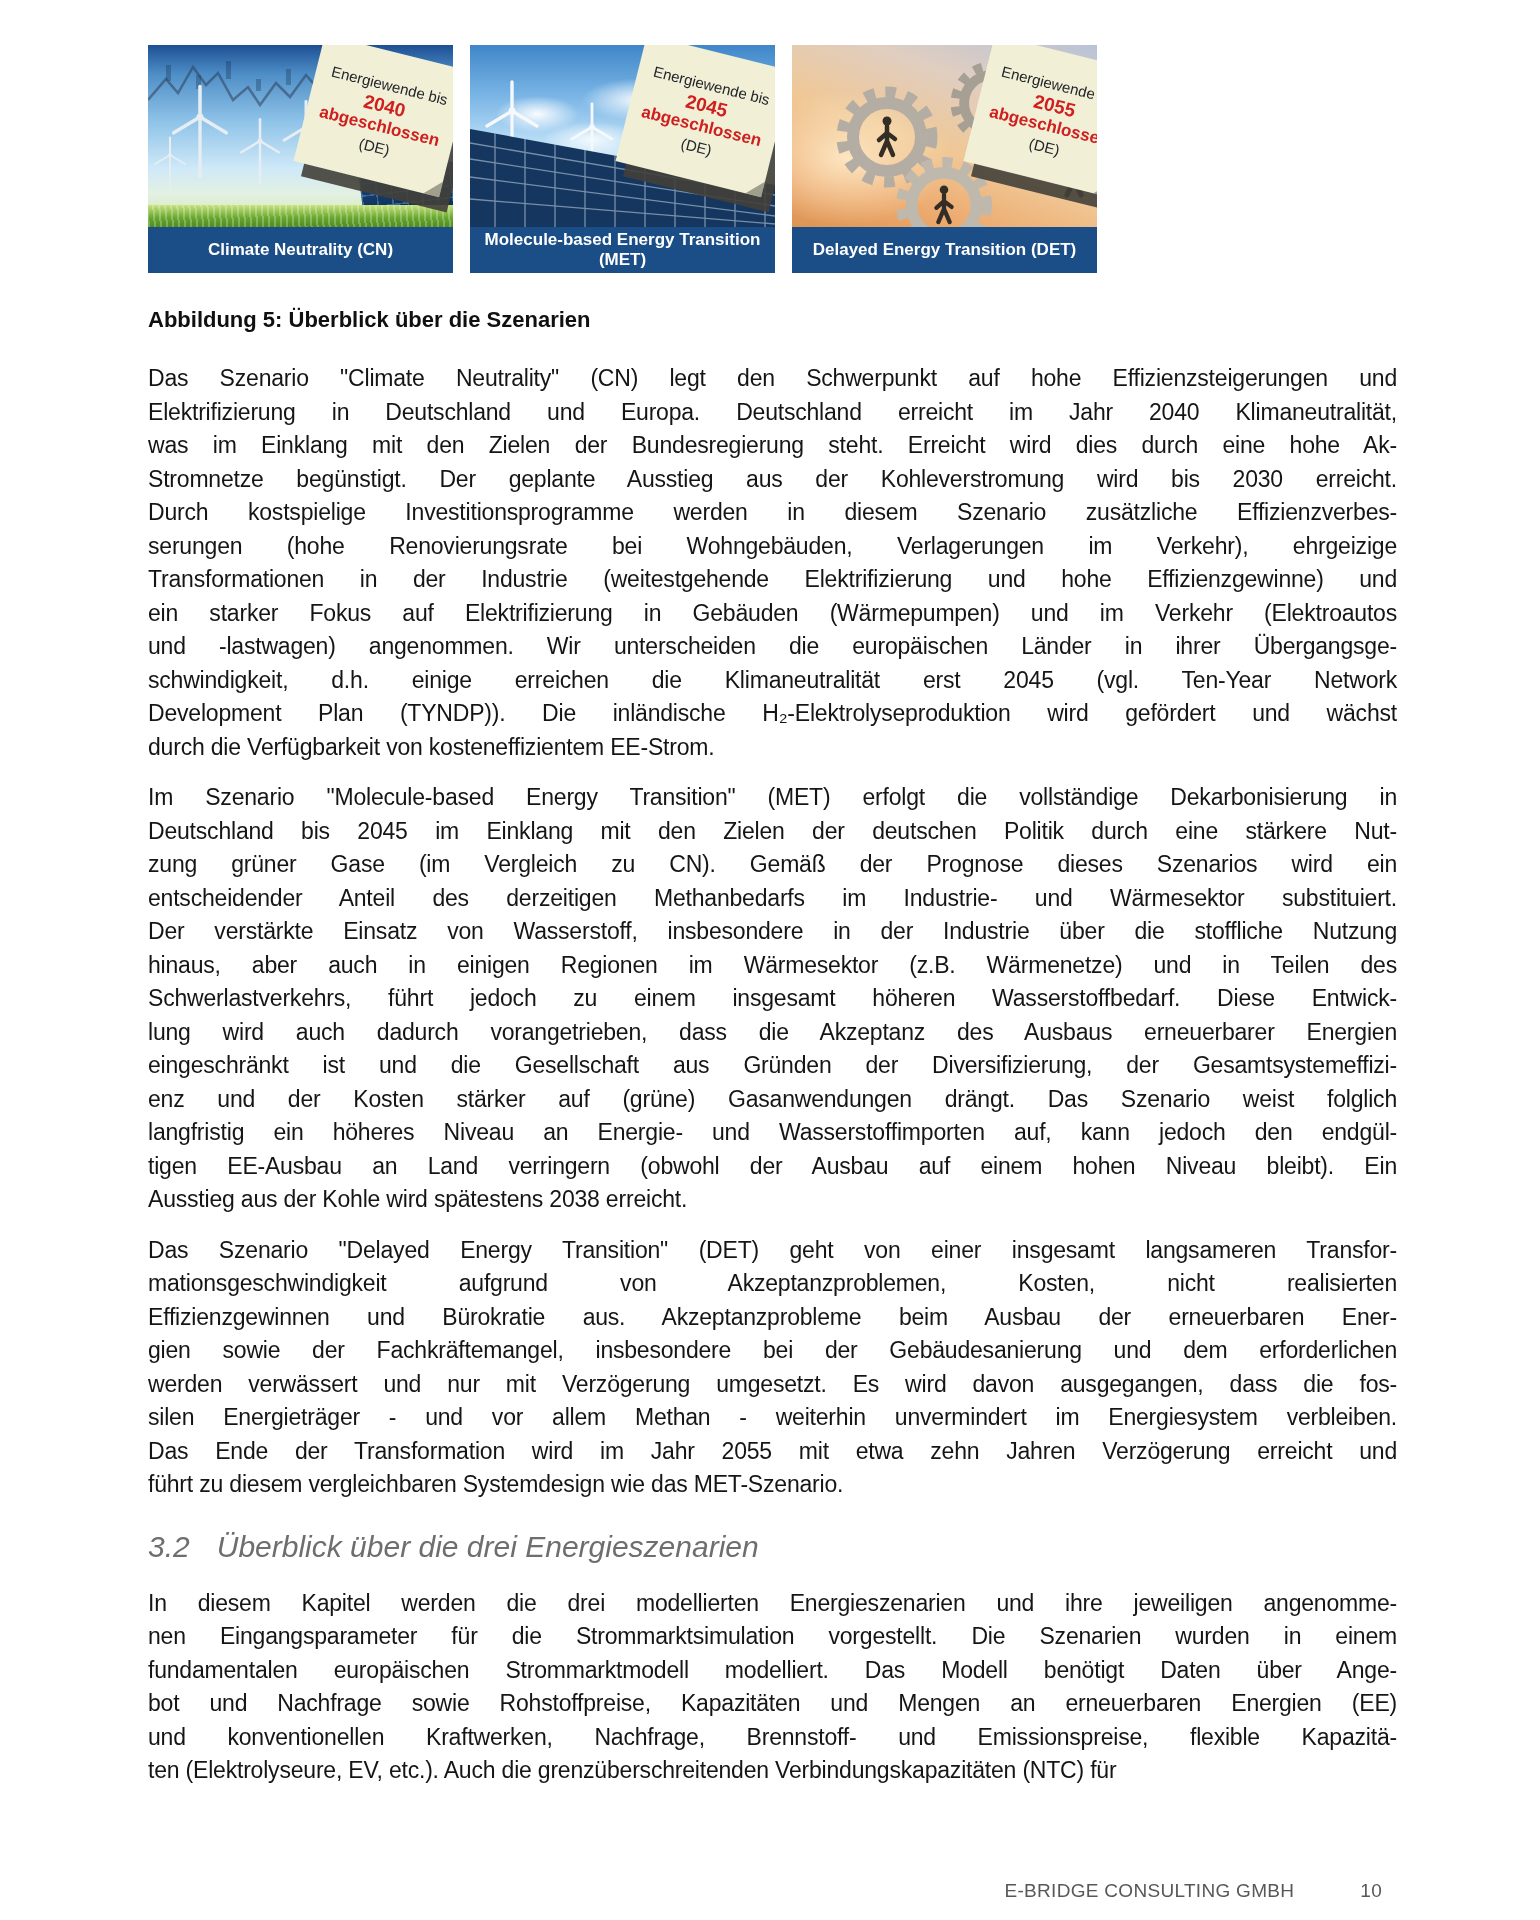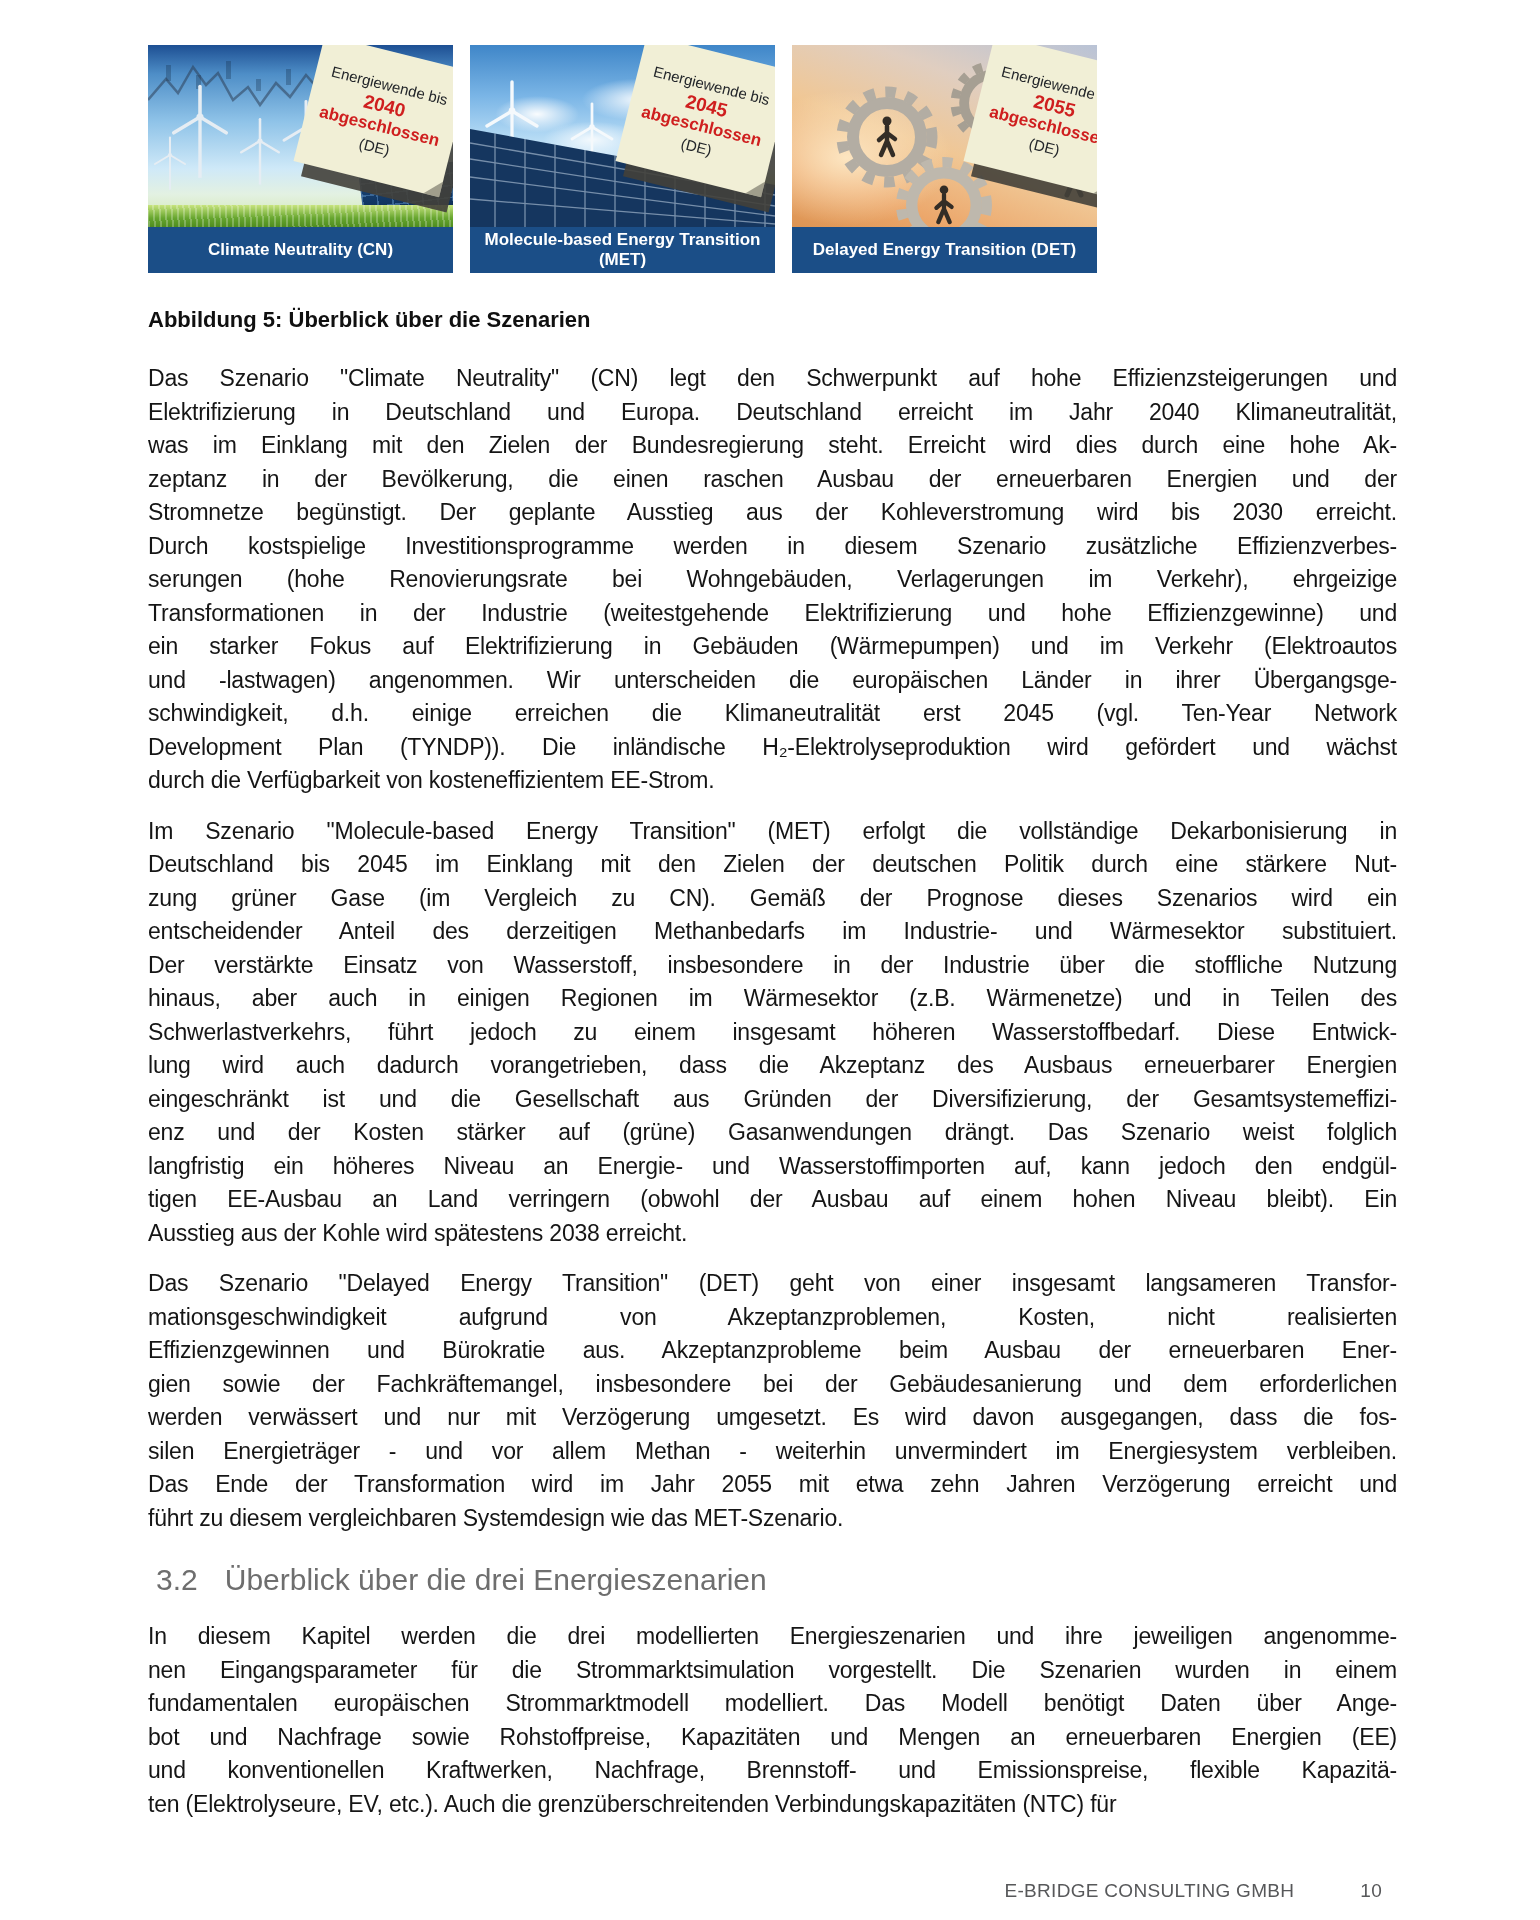--- a/index.html
+++ b/index.html
@@ -48,21 +48,21 @@
              border-bottom:16px solid rgba(62,60,52,.45);border-left:16px solid transparent;}
 
   
   .fig-caption{margin-top:34px;font-weight:bold;font-size:22px;color:#101010;}
   .para{margin-top:17px;width:1249px;}
   .p-first{margin-top:29px;}
   .jline{font-size:23px;line-height:33.5px;color:#151515;text-align:justify;text-align-last:justify;
          letter-spacing:-0.2px;white-space:normal;}
   .jline.jlast{text-align-last:left;}
 
-  .section-h{margin:27px 0 0 8px;font-size:30px;font-weight:400;color:var(--heading-gray,#6e6e6e);line-height:36px;}
+  .section-h{margin:27px 0 0 0;font-size:30px;font-weight:400;color:var(--heading-gray,#6e6e6e);line-height:36px;font-style:italic;}
   .sec-num{margin-right:27px;}
   .para-intro{margin-top:22px;}
 
   
   .footer{position:absolute;right:158px;bottom:18px;display:flex;gap:66px;align-items:center;
           font-size:19px;color:var(--footer-gray,#57585a);letter-spacing:.3px;}
 </style>
 </head>
 <body>
 
@@ -201,21 +201,20 @@
         </figcaption>
       </figure>
     </div>
 
     <div class="fig-caption">Abbildung 5: Überblick über die Szenarien</div>
 
     <div class="para p-first">
         <div class="jline">Das Szenario "Climate Neutrality" (CN) legt den Schwerpunkt auf hohe Effizienzsteigerungen und</div>
         <div class="jline">Elektrifizierung in Deutschland und Europa. Deutschland erreicht im Jahr 2040 Klimaneutralität,</div>
         <div class="jline">was im Einklang mit den Zielen der Bundesregierung steht. Erreicht wird dies durch eine hohe Ak-</div>
-        <div class="jline">zeptanz in der Bevölkerung, die einen raschen Ausbau der erneuerbaren Energien und der</div>
         <div class="jline">Stromnetze begünstigt. Der geplante Ausstieg aus der Kohleverstromung wird bis 2030 erreicht.</div>
         <div class="jline">Durch kostspielige Investitionsprogramme werden in diesem Szenario zusätzliche Effizienzverbes-</div>
         <div class="jline">serungen (hohe Renovierungsrate bei Wohngebäuden, Verlagerungen im Verkehr), ehrgeizige</div>
         <div class="jline">Transformationen in der Industrie (weitestgehende Elektrifizierung und hohe Effizienzgewinne) und</div>
         <div class="jline">ein starker Fokus auf Elektrifizierung in Gebäuden (Wärmepumpen) und im Verkehr (Elektroautos</div>
         <div class="jline">und -lastwagen) angenommen. Wir unterscheiden die europäischen Länder in ihrer Übergangsge-</div>
         <div class="jline">schwindigkeit, d.h. einige erreichen die Klimaneutralität erst 2045 (vgl. Ten-Year Network</div>
         <div class="jline">Development Plan (TYNDP)). Die inländische H₂-Elektrolyseproduktion wird gefördert und wächst</div>
         <div class="jline jlast">durch die Verfügbarkeit von kosteneffizientem EE-Strom.</div>
       </div>

